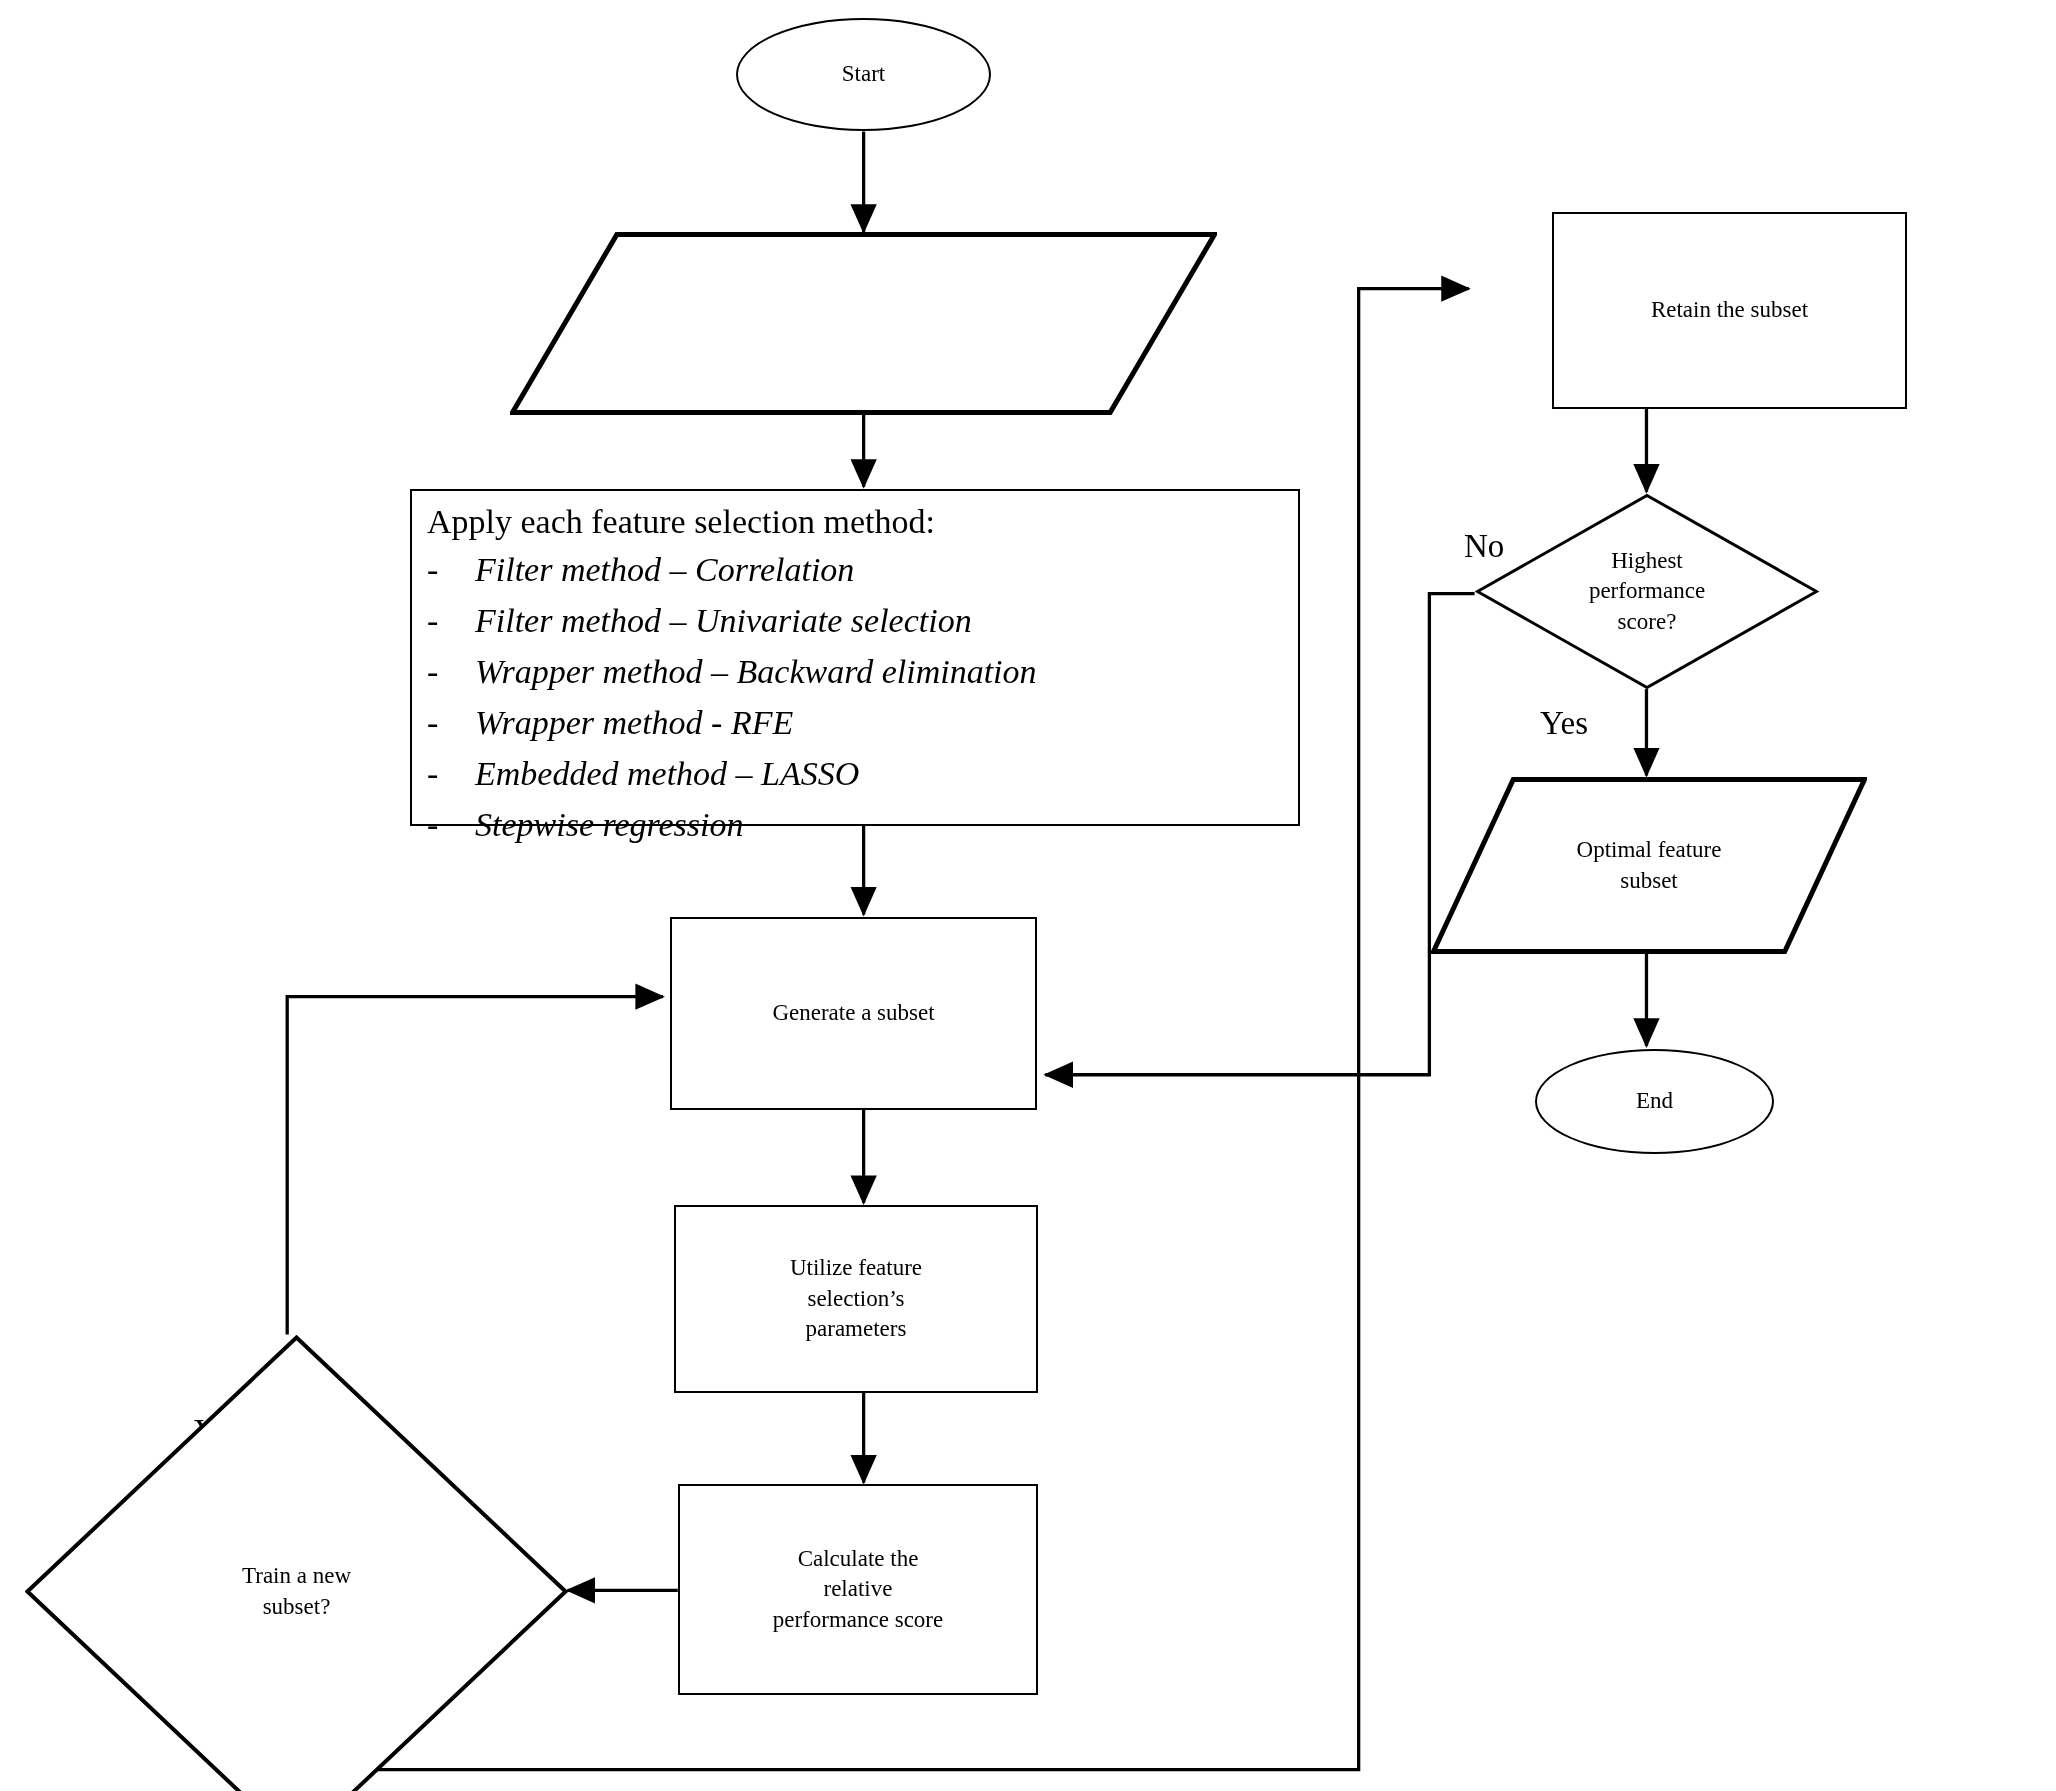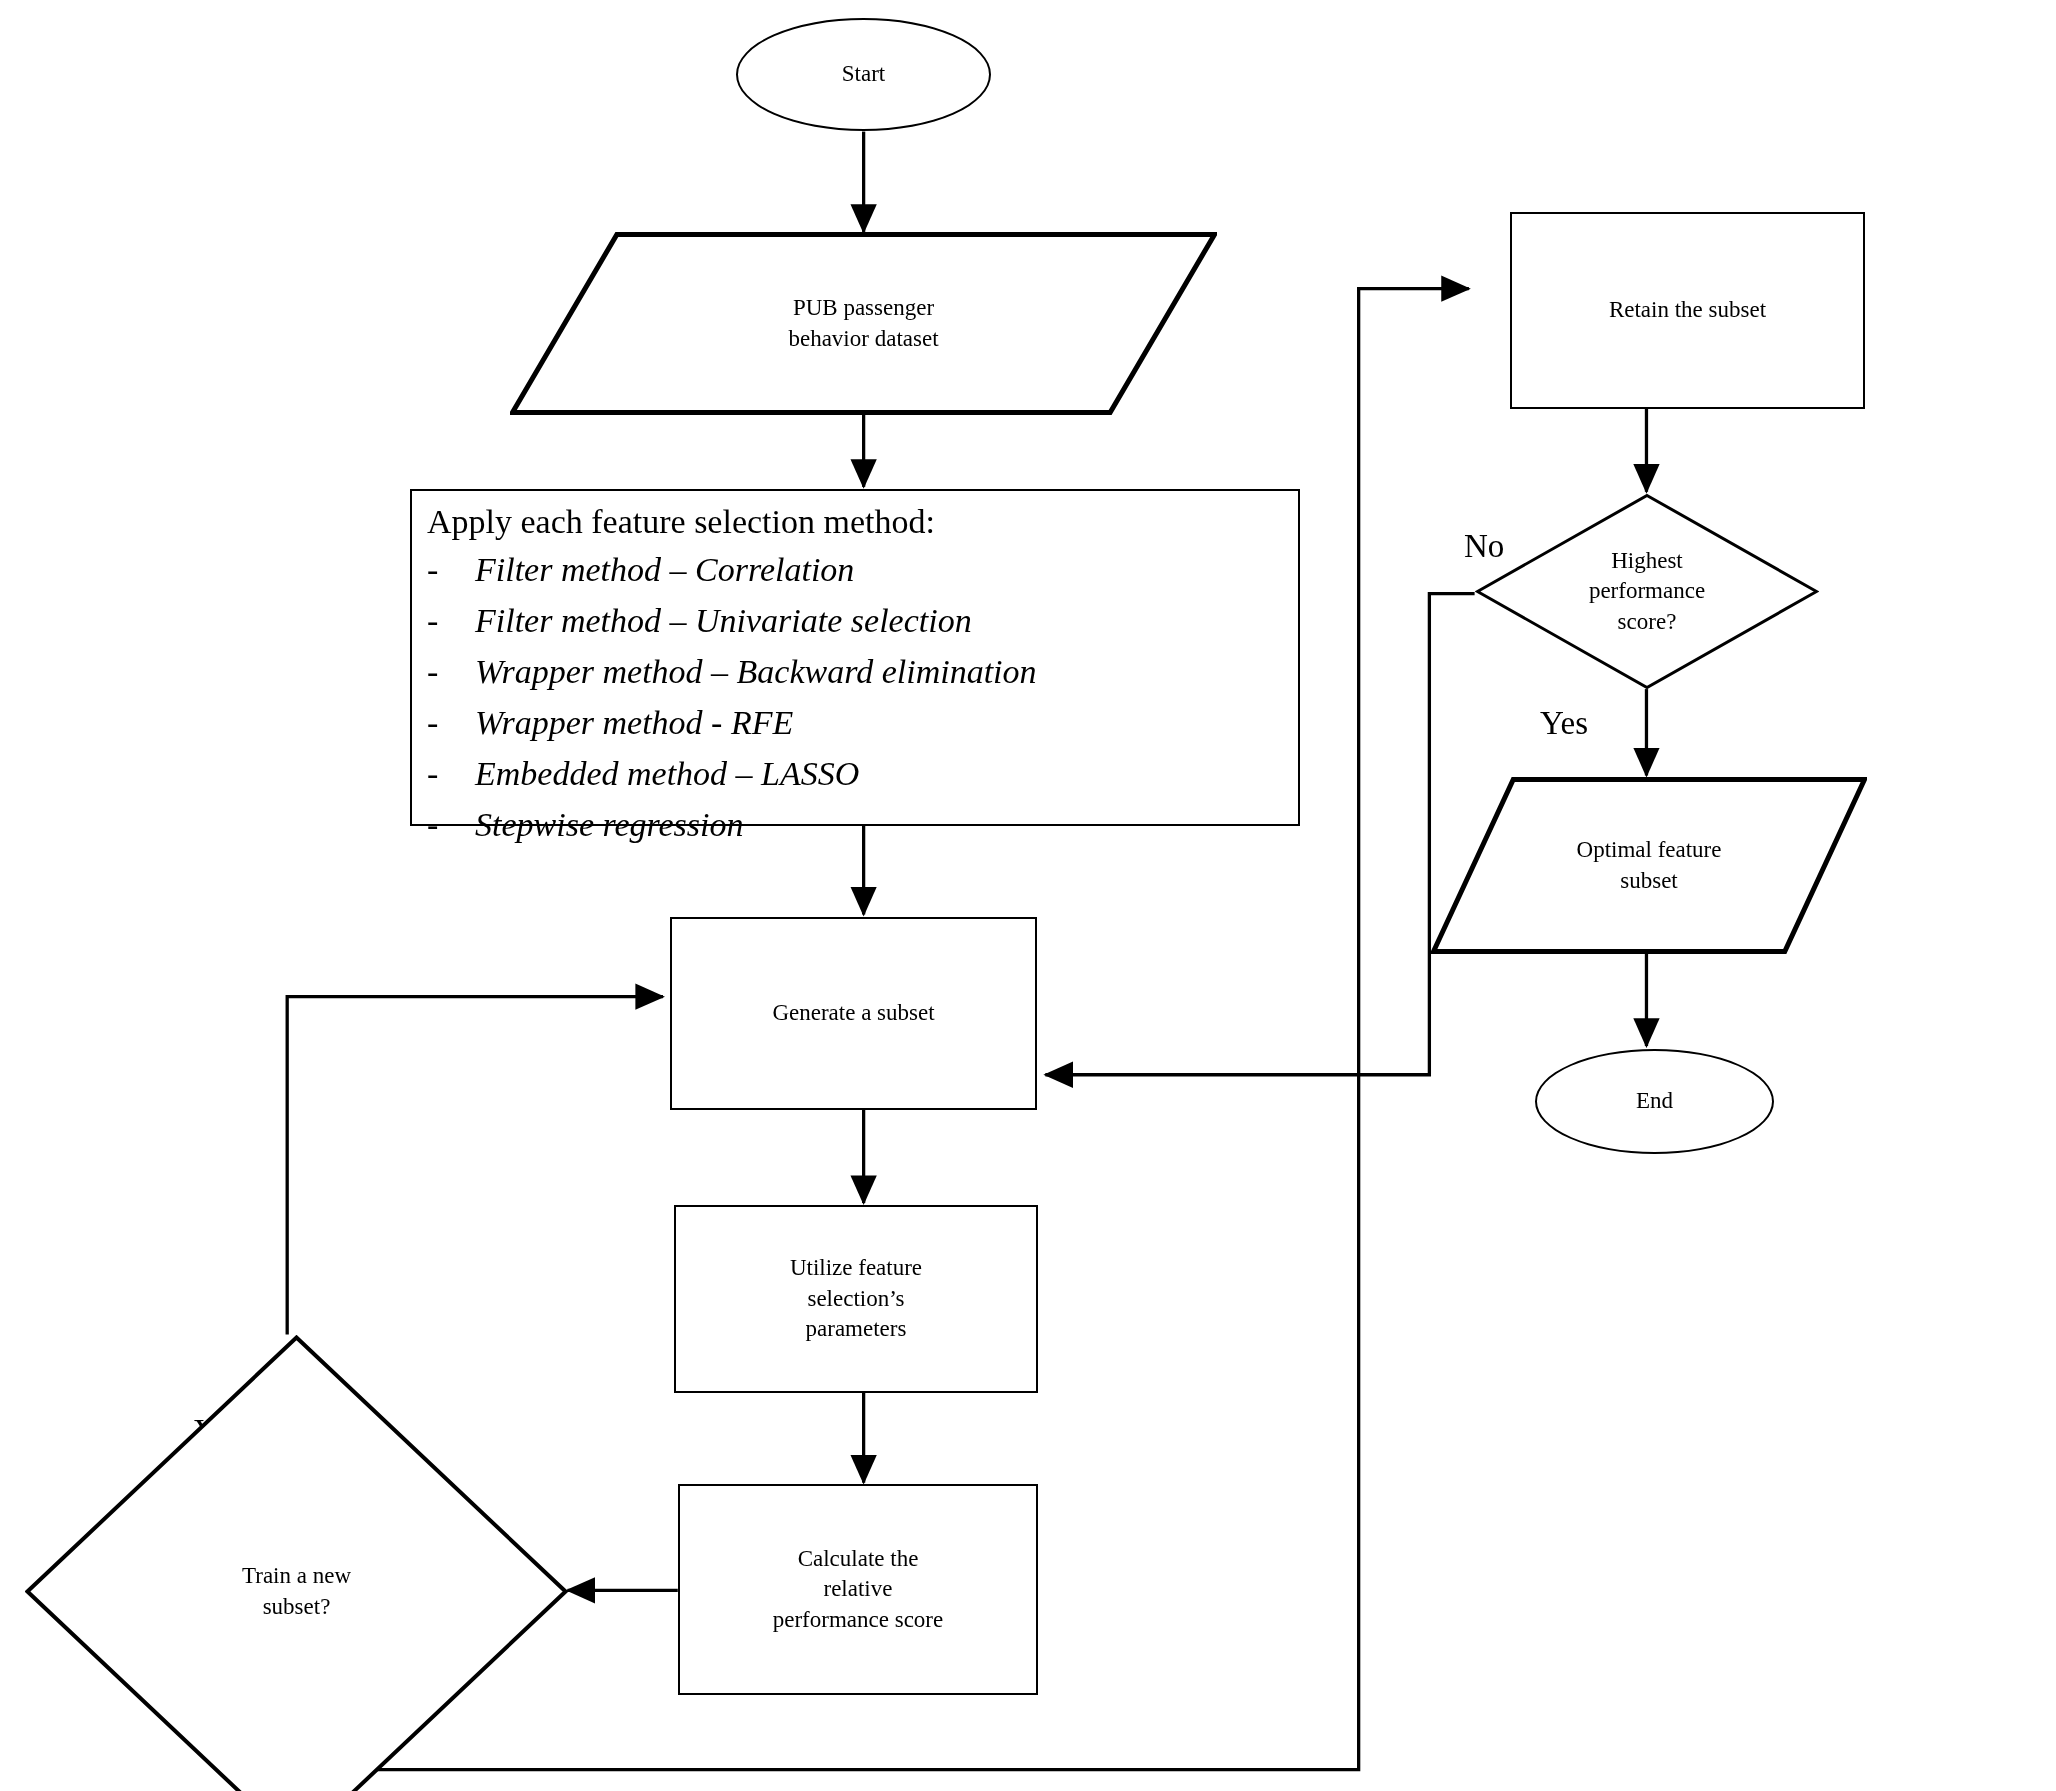--- a/index.html
+++ b/index.html
@@ -114,24 +114,20 @@
   </svg>
 
   <div class="node ellipse f42" style="left:736px; top:18px; width:255px; height:113px;">
     <span class="txt">Start</span>
   </div>
 
   <div class="node para f42" style="left:510px; top:232px; width:707px; height:183px;">
     <svg class="shape" viewBox="0 0 860 222" preserveAspectRatio="none">
       <polygon points="130,3 857,3 730,219 3,219" fill="#fff" stroke="#000" stroke-width="5" vector-effect="non-scaling-stroke"></polygon>
     </svg>
-    <span class="txt">
-      <span>PUB passenger</span><br>
-      <span>behavior dataset</span>
-    </span>
   </div>
 
   <div class="methods" style="position:absolute; left:410px; top:489px; width:890px; height:337px;">
     <div class="methods-title">Apply each feature selection method:</div>
     <ul class="methods-list">
       <li>
         <span class="dash">-</span>
         <span>Filter method – Correlation</span>
       </li>
       <li>
@@ -180,21 +176,21 @@
   <div class="node diamond f42" style="left:25px; top:1335px; width:543px; height:513px;">
     <svg class="shape" viewBox="0 0 660 624" preserveAspectRatio="none">
       <polygon points="330,3 657,312 330,621 3,312" fill="#fff" stroke="#000" stroke-width="4" vector-effect="non-scaling-stroke"></polygon>
     </svg>
     <span class="txt">
       <span>Train a new</span><br>
       <span>subset?</span>
     </span>
   </div>
 
-  <div class="node rect f42" style="left:1510px; top:212px; width:355px; height:197px;">
+  <div class="node rect f42" style="left:1552px; top:212px; width:355px; height:197px;">
     <span class="txt">Retain the subset</span>
   </div>
 
   <div class="node diamond f42" style="left:1475px; top:493px; width:344px; height:197px;">
     <svg class="shape" viewBox="0 0 418 240" preserveAspectRatio="none">
       <polygon points="209,3 415,120 209,237 3,120" fill="#fff" stroke="#000" stroke-width="3" vector-effect="non-scaling-stroke"></polygon>
     </svg>
     <span class="txt">
       <span>Highest</span><br>
       <span>performance</span><br>

